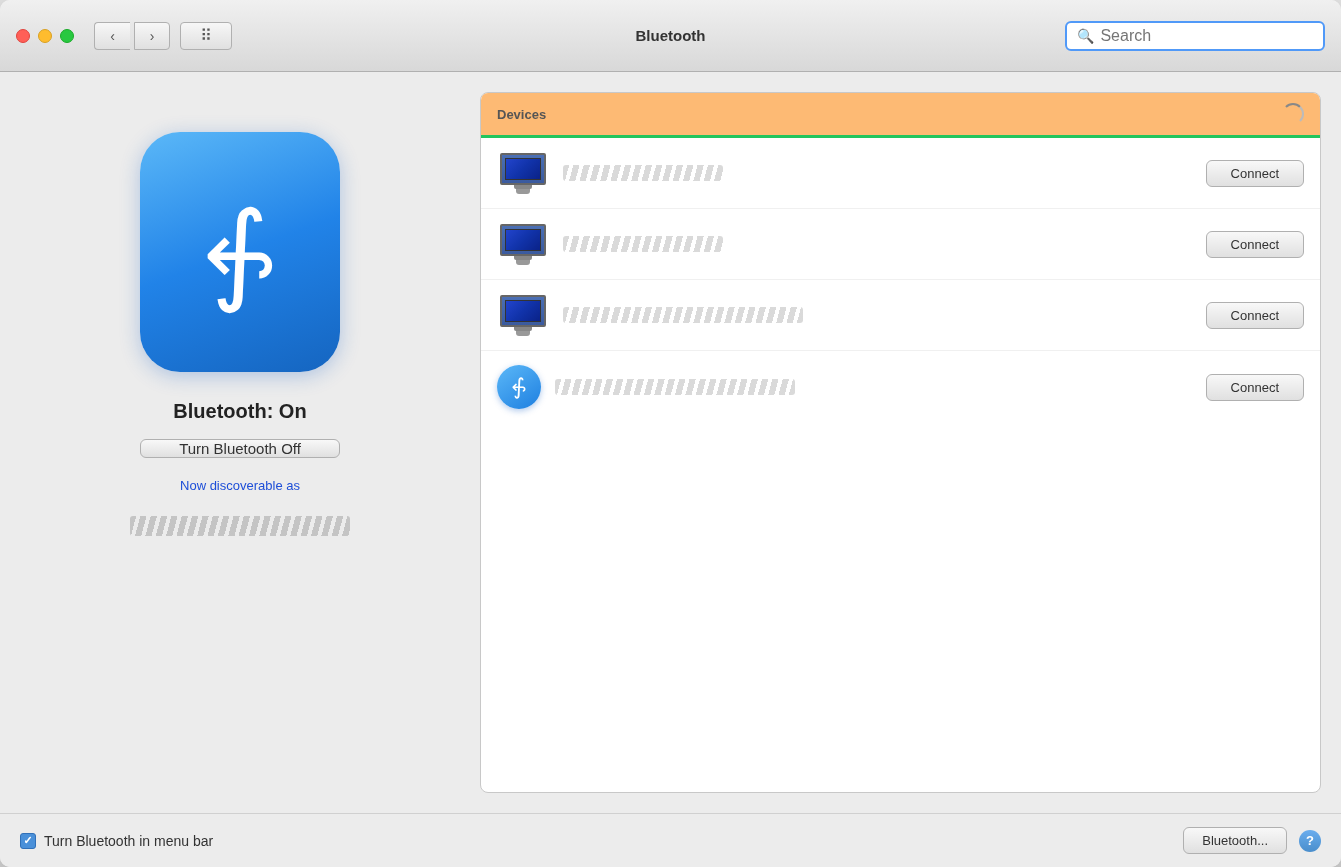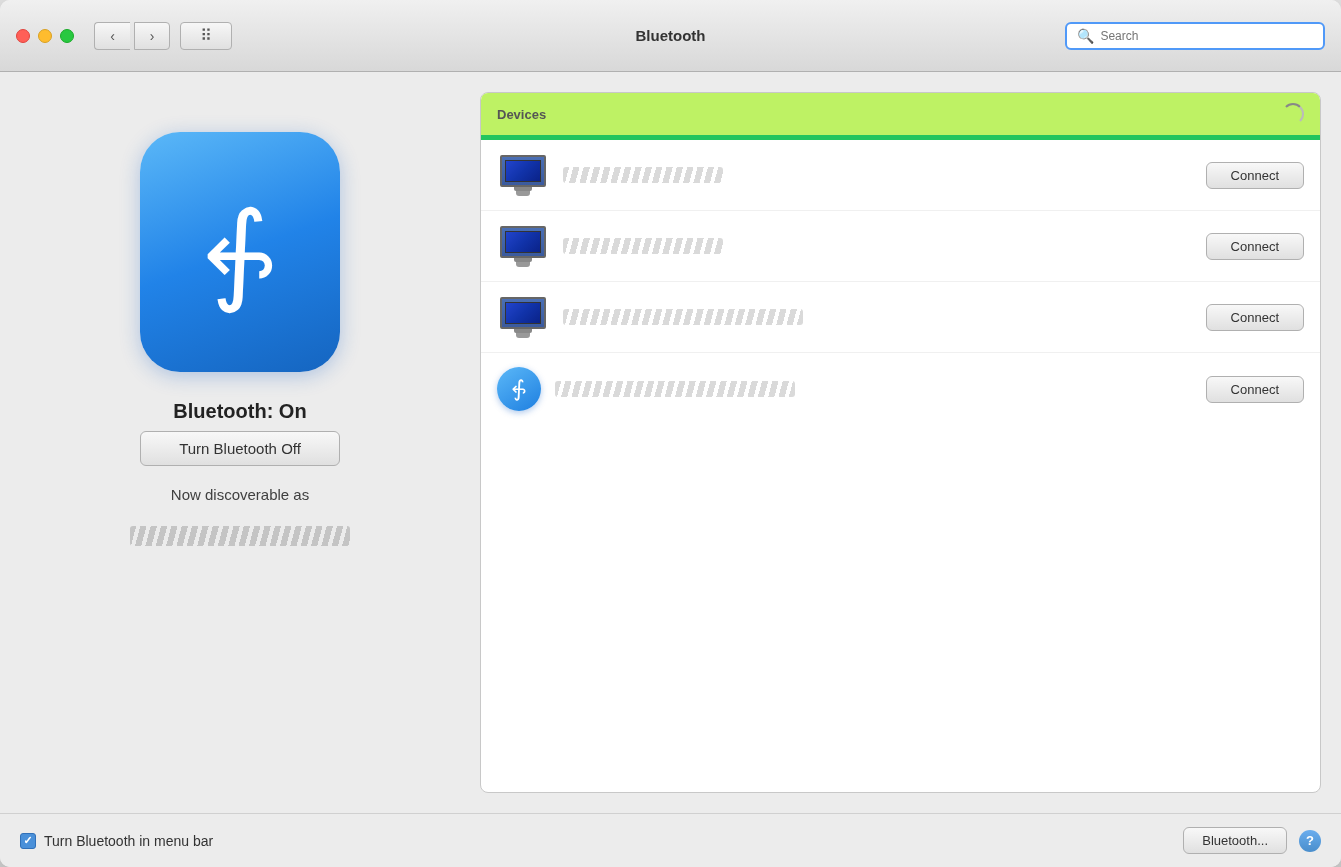--- a/index.html
+++ b/index.html
@@ -112,21 +112,21 @@
       border: 2px solid #5099f8;
       border-radius: 6px;
       padding: 4px 10px;
       width: 260px;
       gap: 6px;
     }
 
     .search-box input {
       border: none;
       outline: none;
-      font-size: 12px;
+      font-size: 16px;
       color: #333;
       background: transparent;
       flex: 1;
     }
 
     .search-icon {
       color: #888;
       font-size: 14px;
     }
 
@@ -165,39 +165,39 @@
       color: white;
       font-size: 110px;
       line-height: 1;
       user-select: none;
     }
 
     .bt-status-label {
       font-size: 20px;
       font-weight: 700;
       color: #222;
-      margin-bottom: 8px;
+      margin-bottom: 16px;
     }
 
     .turn-off-btn {
       background: linear-gradient(to bottom, #f8f8f8, #e0e0e0);
       border: 1px solid #b0b0b0;
       border-radius: 6px;
-      padding: 8px 28px;
+      padding: 0 28px;
       font-size: 15px;
       color: #333;
       cursor: pointer;
       margin-bottom: 20px;
       min-width: 200px;
       text-align: center;
     }
 
     .discoverable-label {
-      font-size: 15px;
-      color: #404040;
+      font-size: 13px;
+      color: #1d4ed8;
       margin-bottom: 23px;
     }
 
     .device-name-redacted {
       width: 220px;
       height: 20px;
       background: repeating-linear-gradient(
         105deg,
         #aaa 0px, #aaa 6px,
         transparent 6px, transparent 10px
@@ -219,25 +219,25 @@
       border: 1px solid #c8c8c8;
       border-radius: 8px;
       flex: 1;
       overflow: hidden;
       display: flex;
       flex-direction: column;
     }
 
     .devices-header {
       padding: 10px 16px;
-      border-bottom: 5px solid #22c55e;
+      border-bottom: 3px solid #22c55e;
       display: flex;
       align-items: center;
       justify-content: space-between;
-      background: #bef264;
+      background: #fdba74;
     }
 
     .devices-title {
       font-size: 13px;
       font-weight: 600;
       color: #555;
     }
 
     
     .spinner {

